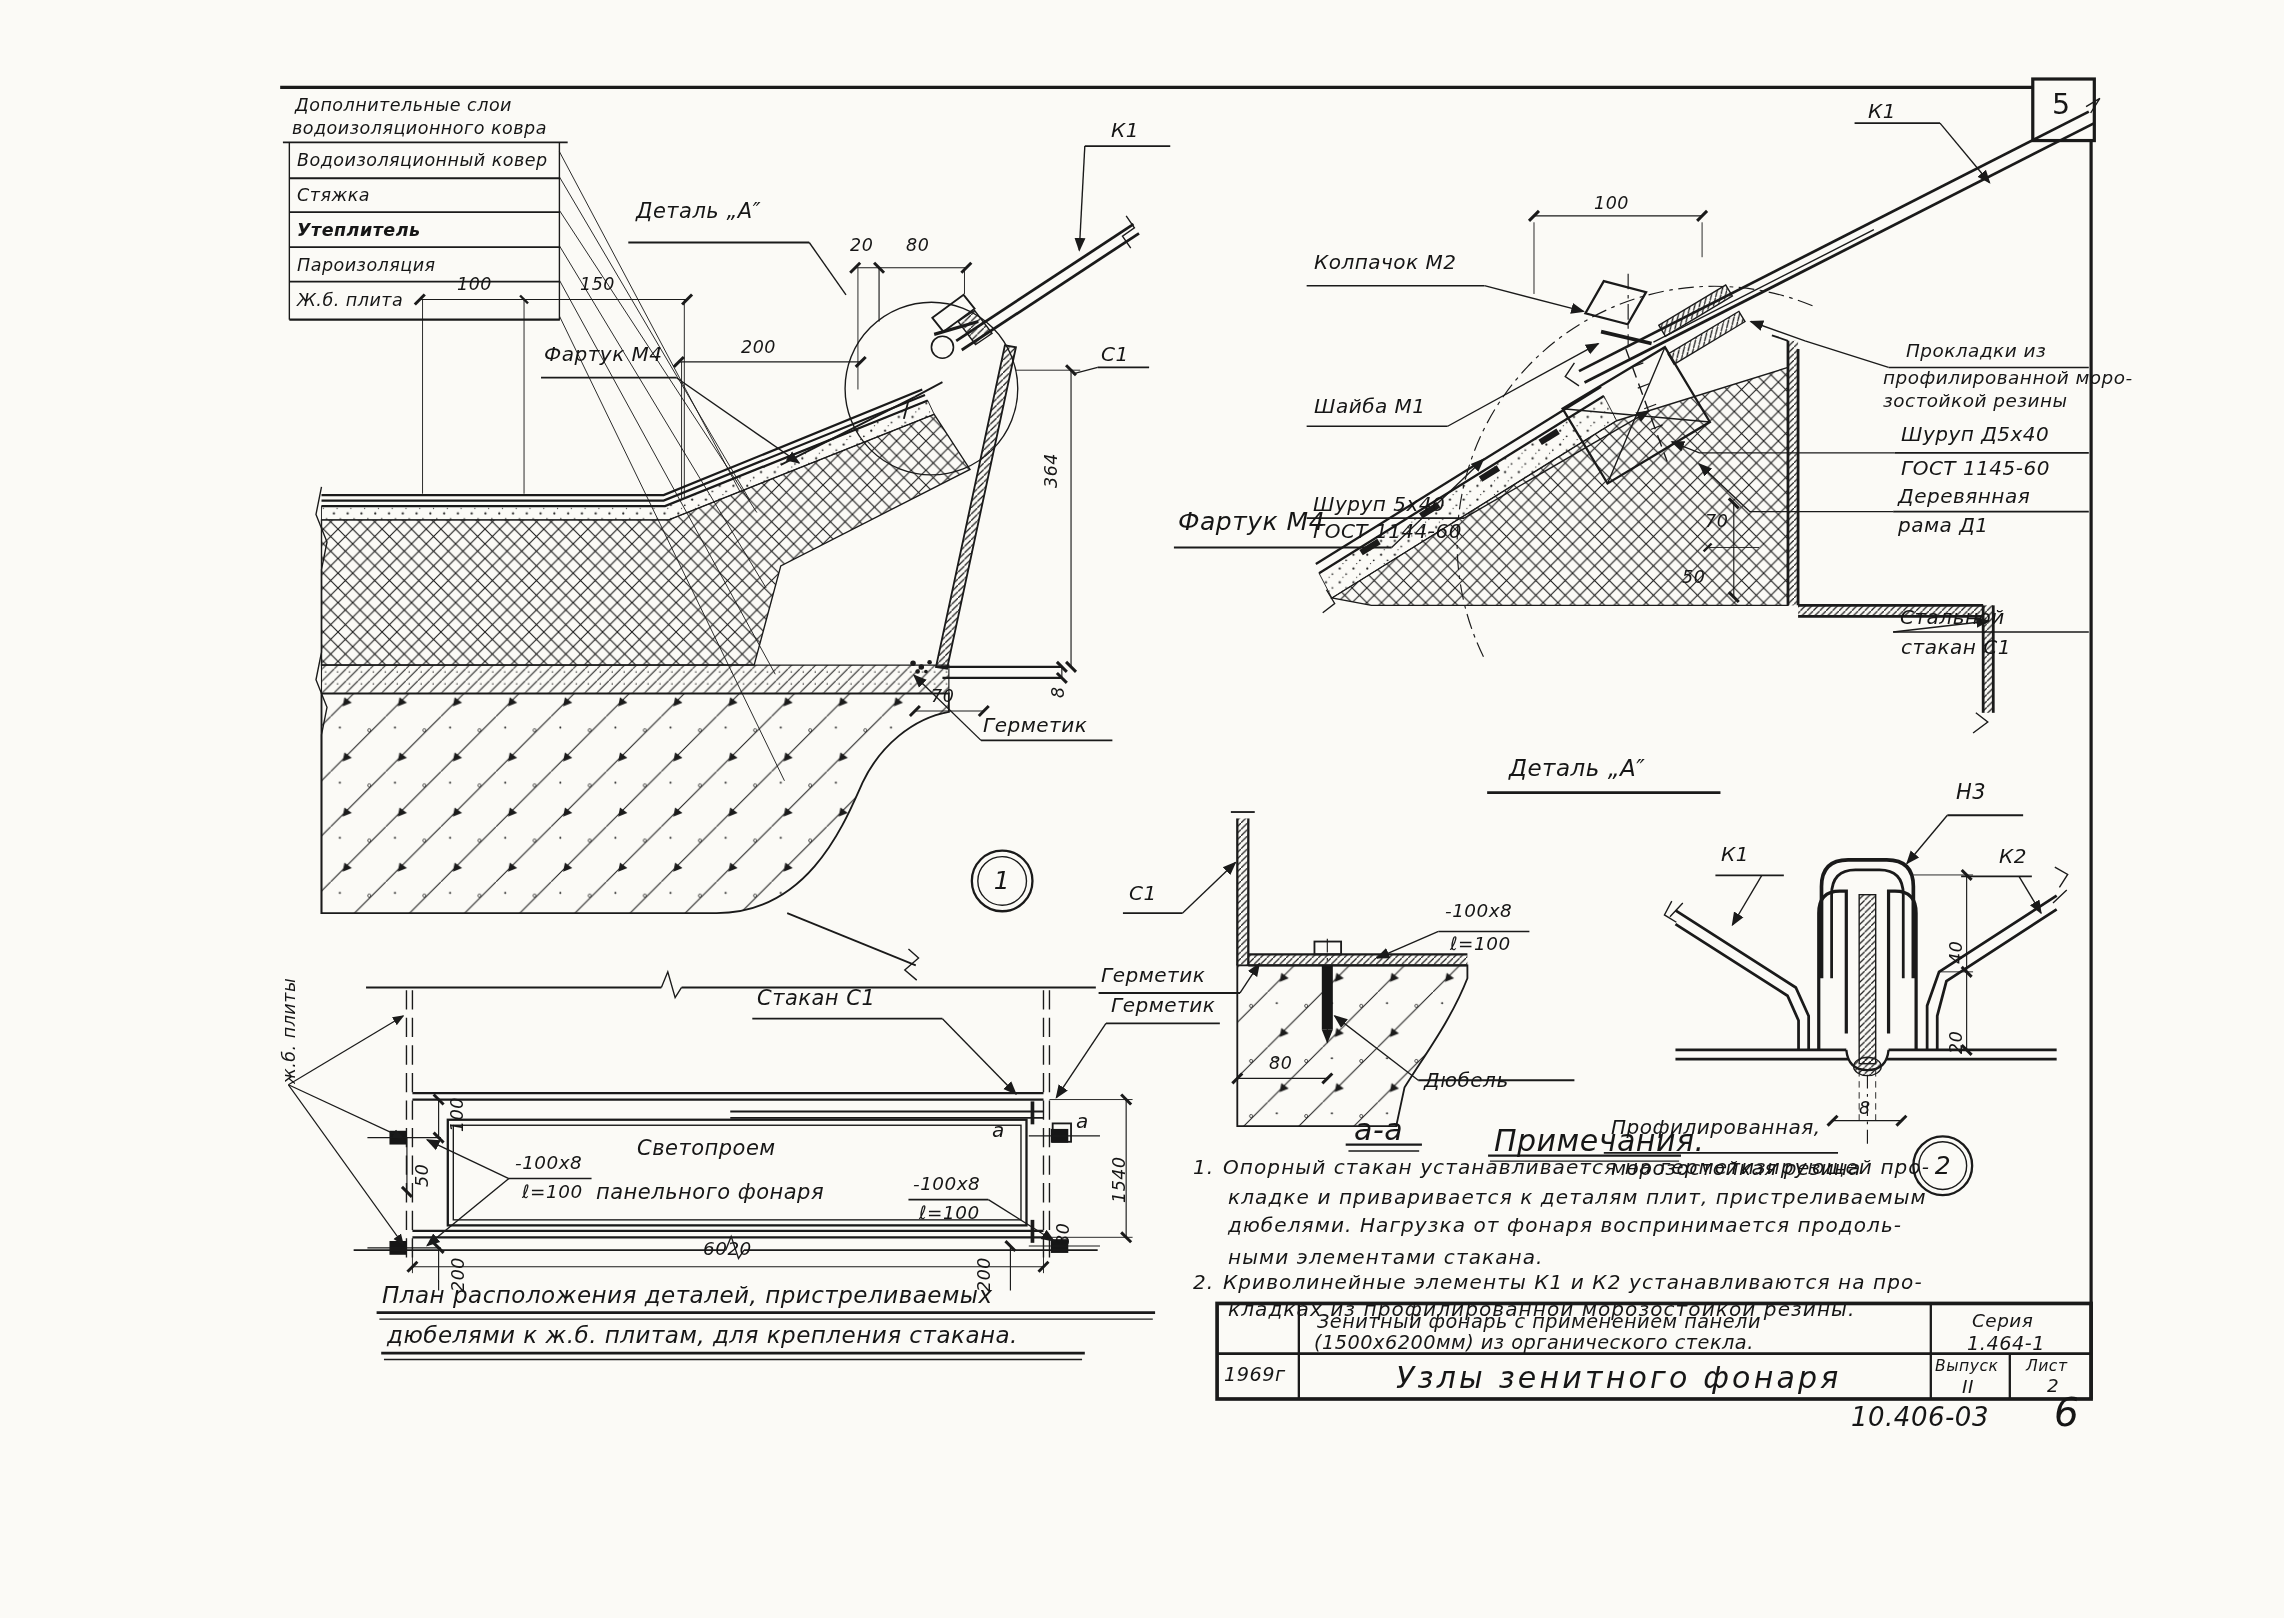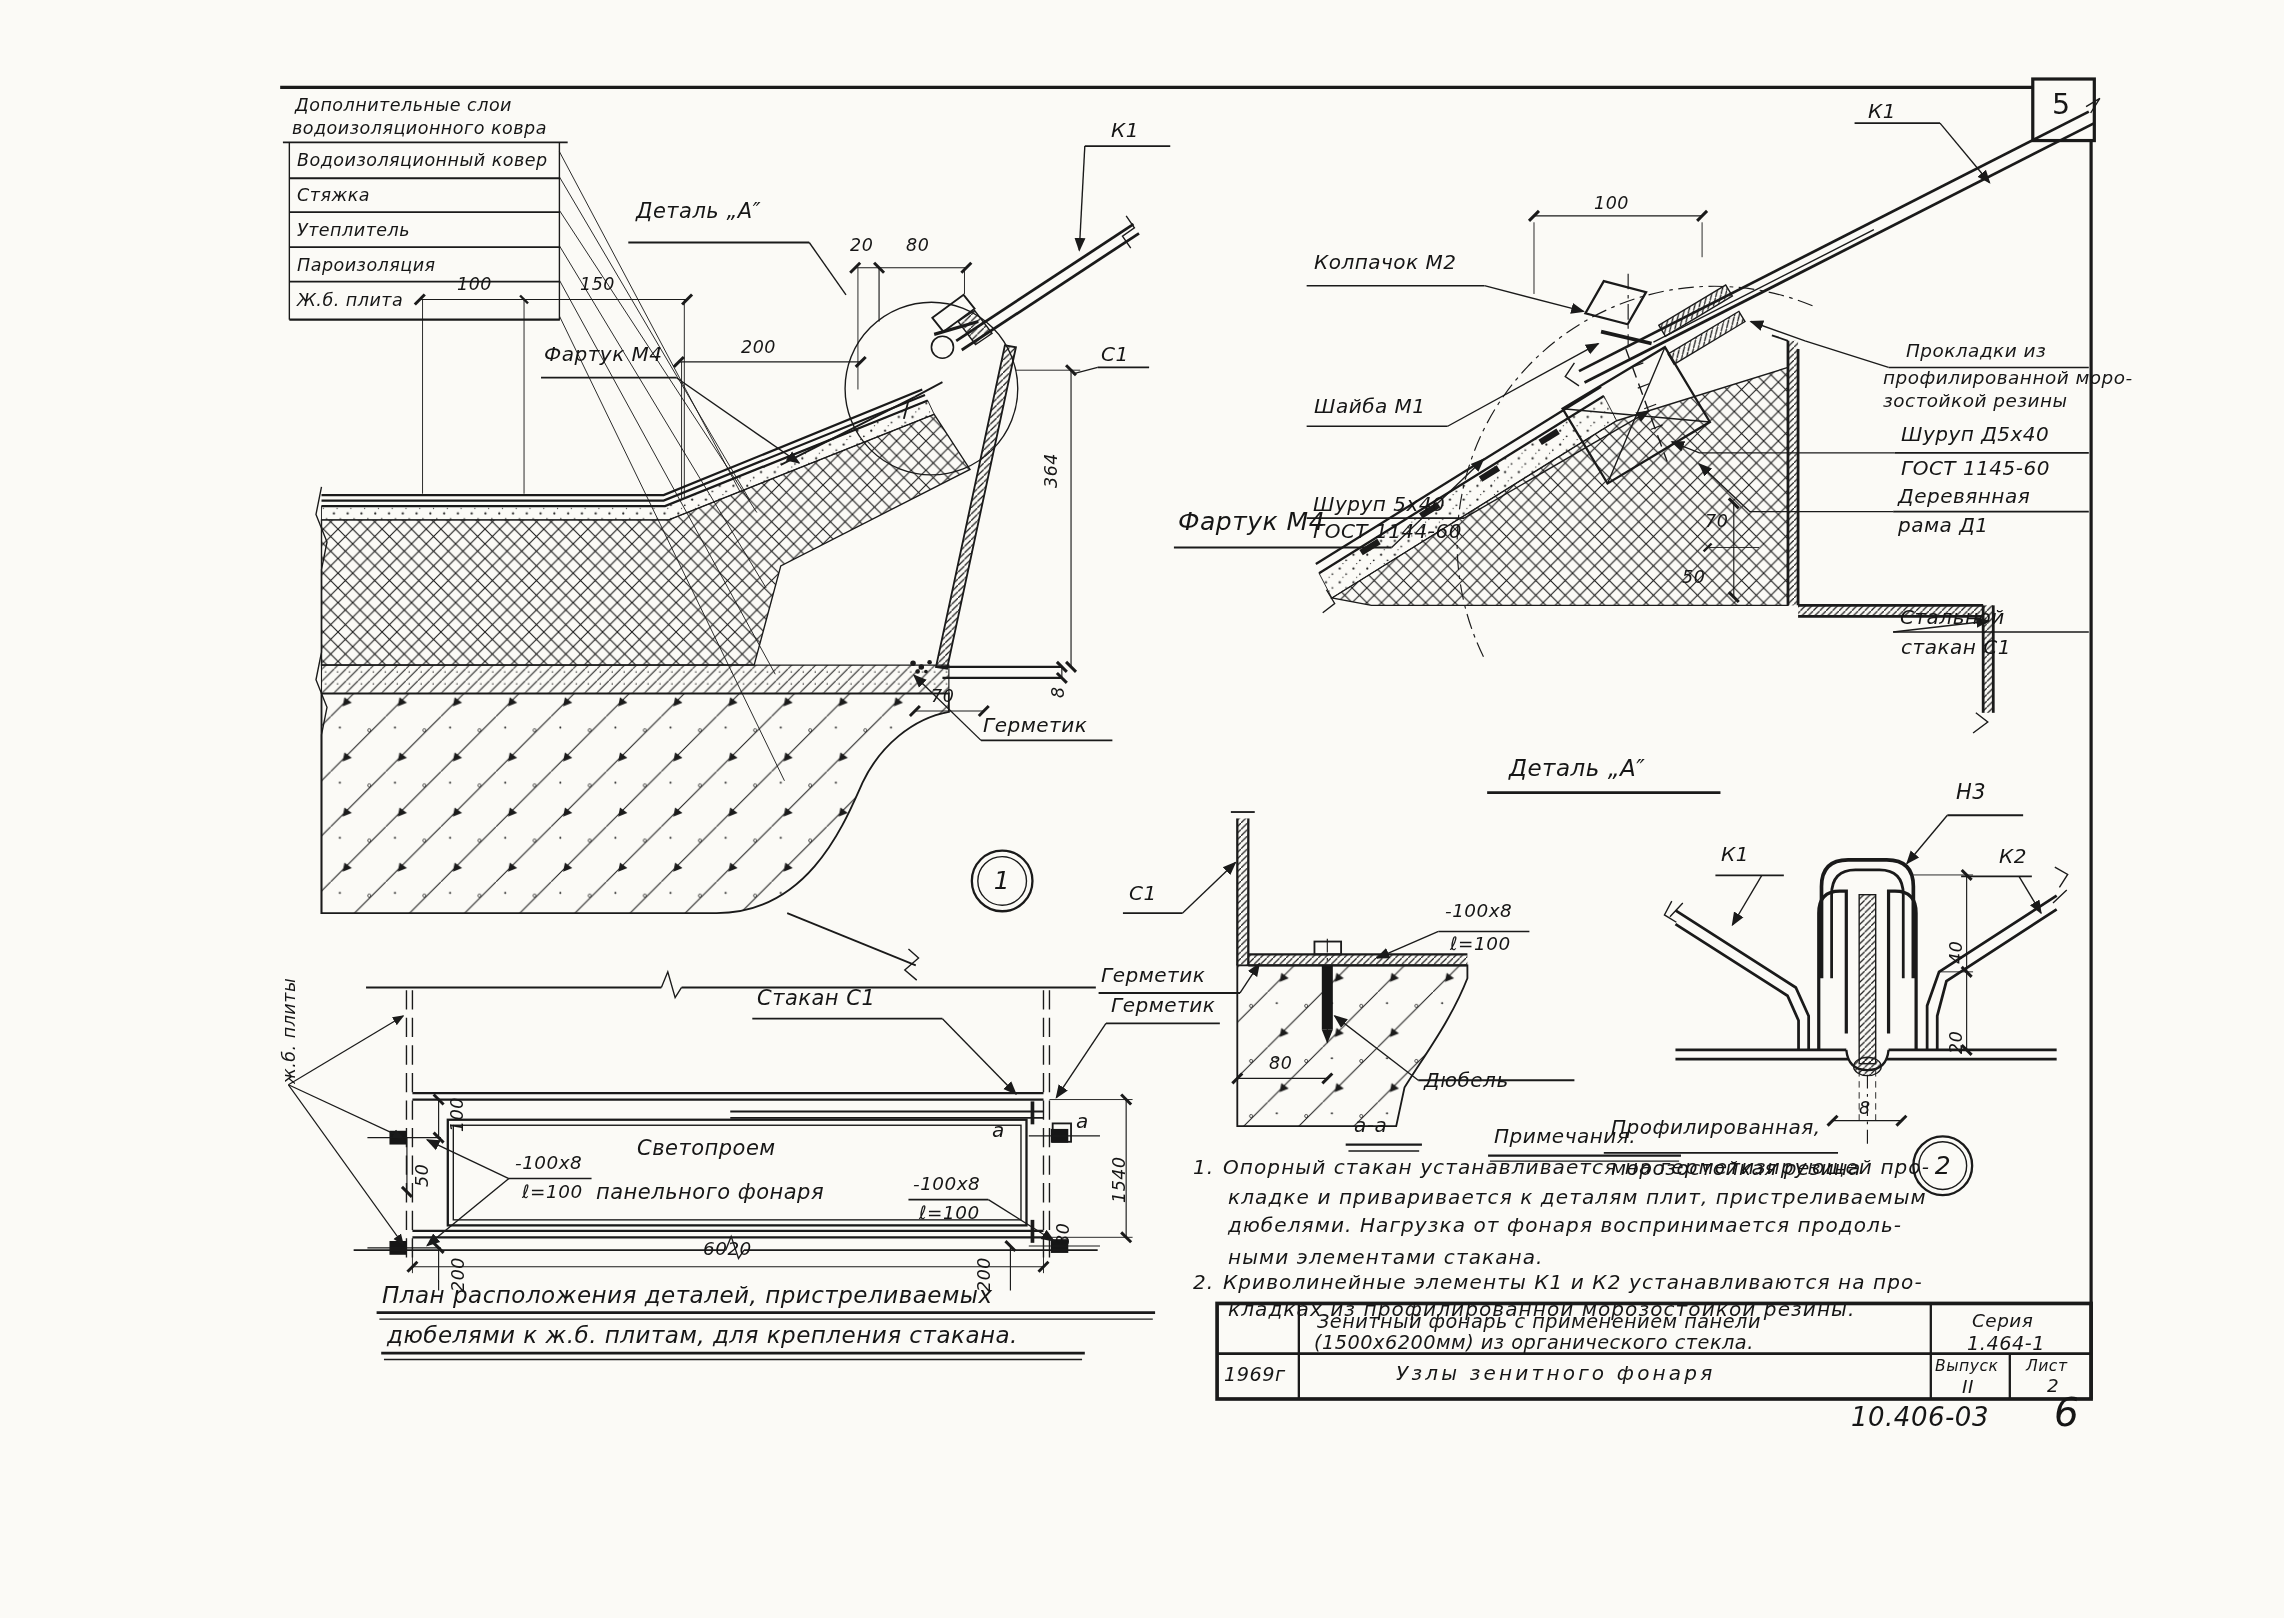--- a/index.html
+++ b/index.html
@@ -5,21 +5,21 @@
   html,body{margin:0;padding:0;}
   body{
     width:2284px;height:1619px;position:relative;
     background:#fbfaf6;overflow:hidden;
     font-family:"DejaVu Sans",sans-serif;color:#1a1a1a;
   }
   .sheet{position:absolute;inset:0;}
   svg.lines{position:absolute;left:0;top:0;}
   .lbl{position:absolute;white-space:nowrap;font-style:italic;font-weight:500;color:#161616;letter-spacing:0.5px;line-height:1;}
   .t34{font-size:15.6px}.t38{font-size:17.5px}.t40{font-size:18.4px}.t42{font-size:19.3px}
-  .t44{font-size:20px}.t46{font-size:21px}.t48{font-size:20px}.t50{font-size:23px}
+  .t44{font-size:20px}.t46{font-size:21px}.t48{font-size:30px}.t50{font-size:23px}
   .t54{font-size:25px}.t56{font-size:26px}.t62{font-size:28.5px}.t84{font-size:39px}
   .rv{transform:rotate(-90deg);transform-origin:0 0;}
   .badge{transform:translate(-50%,-54%);}
   .notes{letter-spacing:1.1px;}
   .wide{letter-spacing:3.2px;}
   .up{font-style:normal;}
 </style>
 </head>
 <body>
 
@@ -397,21 +397,21 @@
     <line x1="4376" y1="2947" x2="4376" y2="3046" stroke-width="5"></line>
   </g>
 </svg>
 
 <div class="lbl t62 up" style="left:2052px;top:91px;">5</div>
 
 <div class="lbl t38" style="left:295px;top:97px;">Дополнительные слои</div>
 <div class="lbl t38" style="left:292px;top:120px;">водоизоляционного ковра</div>
 <div class="lbl t38" style="left:297px;top:152px;">Водоизоляционный ковер</div>
 <div class="lbl t38" style="left:297px;top:187px;">Стяжка</div>
-<div class="lbl t38" style="left:297px;top:222px;">Утеплитель</div>
+<div class="lbl t38" style="left:297px;top:222px;font-weight:bold;">Утеплитель</div>
 <div class="lbl t38" style="left:297px;top:257px;">Пароизоляция</div>
 <div class="lbl t38" style="left:297px;top:292px;">Ж.б. плита</div>
 
 <div class="lbl t46" style="left:636px;top:201px;">Деталь „А″</div>
 <div class="lbl t44" style="left:544px;top:344px;">Фартук М4</div>
 <div class="lbl t44" style="left:1111px;top:120px;">К1</div>
 <div class="lbl t44" style="left:1101px;top:344px;">С1</div>
 <div class="lbl t44" style="left:983px;top:715px;">Герметик</div>
 <div class="lbl t38" style="left:457px;top:276px;">100</div>
 <div class="lbl t38" style="left:580px;top:276px;">150</div>

